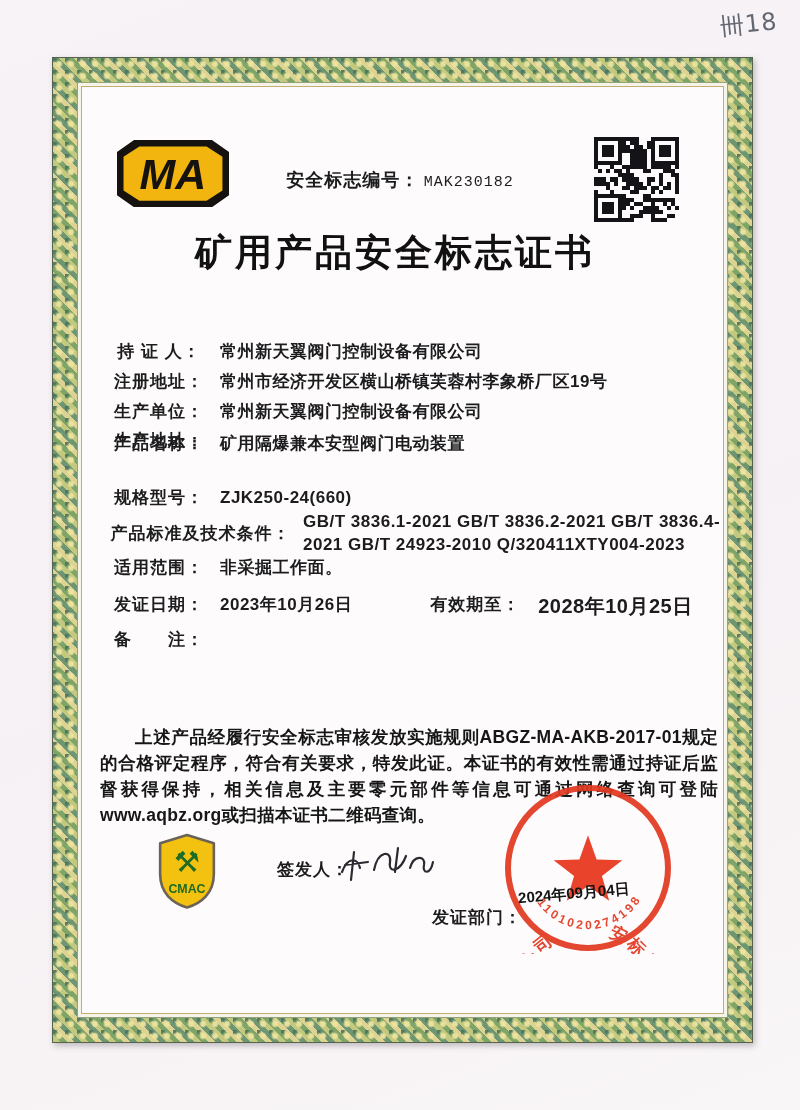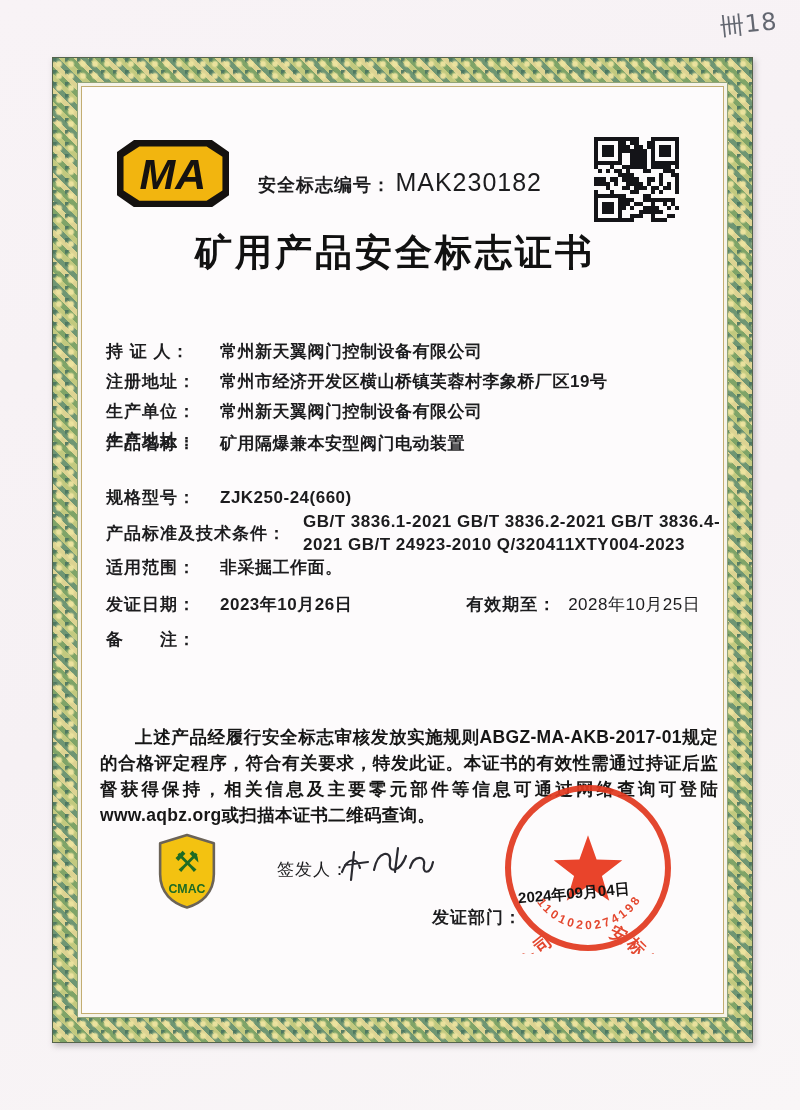--- a/index.html
+++ b/index.html
@@ -38,57 +38,57 @@
     border:1px solid #93a477;
     box-shadow:inset 0 0 0 3px #f6f3e8, inset 0 0 0 4px #c3ad72;
   }
 
   
   .ma-logo { position:absolute; left:117px; top:140px; width:112px; height:68px; }
 
   
   .cert-line { position:absolute; left:0; top:168px; width:800px; text-align:center; }
   .cert-line .lbl { font-weight:700; font-size:18px; letter-spacing:1px; }
-  .cert-line .num { font-family:Liberation Sans, sans-serif; font-size:25px; letter-spacing:1px;text-align:right; }
+  .cert-line .num { font-family:Liberation Mono, monospace; font-size:15px; letter-spacing:1px;text-align:right; }
 
   
   .qr { position:absolute; left:590px; top:133px; width:93px; height:93px; background:#fdfbfc; }
   .qr svg { width:100%; height:100%; shape-rendering:crispEdges; }
 
   
   .title {
     position:absolute; left:0; top:228px; width:790px; text-align:center;
     font-size:37px; font-weight:900; letter-spacing:3px; color:#111;
   }
 
   
   .row { position:absolute; left:106px; width:620px; display:flex; align-items:flex-start; }
-  .row .lbl { font-weight:700; font-size:17px; white-space:pre; width:106px; flex:none; letter-spacing:1px; }
+  .row .lbl { font-weight:700; font-size:17px; white-space:pre; width:106px; flex:none; letter-spacing:1px;text-align:center; }
   .row .val { font-weight:700; font-size:17px; letter-spacing:.5px; line-height:23px;margin-left:8px; }
   .row.r0{top:340px} .row.r1{top:370px} .row.r2{top:400px} .row.r3{top:429px}
   .row.r4{top:432px} .row.r5{top:486px}
   .row.r6{top:510px; align-items:center;}
   .row.r6 .lbl{width:189px;}
   .row.r6 .val{width:425px;}
   .row.r7{top:556px}
   .row.dates{top:593px}
-  .row.dates .val2lbl{font-weight:700;font-size:17px;white-space:pre;margin-left:114px;letter-spacing:1px;}
-  .row.dates .val2{font-weight:400;font-size:17px;margin-left:12px;letter-spacing:.5px;}
+  .row.dates .val2lbl{font-weight:700;font-size:17px;white-space:pre;margin-left:78px;letter-spacing:1px;}
+  .row.dates .val2{font-weight:700;font-size:20px;margin-left:18px;letter-spacing:.5px;}
   .row.remark{top:628px}
 
   
   .statement {
     position:absolute; left:100px; top:724px; width:618px;
     font-size:17.5px; font-weight:700; line-height:26px;
     text-align:justify; text-indent:2em; letter-spacing:.3px; color:#161616;
   }
 
   
   .cmac-badge { position:absolute; left:156px; top:833px; width:62px; height:76px; }
-  .signer-label { position:absolute; left:277px; top:858px; font-weight:400; font-size:17px; letter-spacing:1px; }
+  .signer-label { position:absolute; left:277px; top:858px; font-weight:700; font-size:17px; letter-spacing:1px; }
   .signature { position:absolute; left:336px; top:838px; width:100px; height:54px; }
   .issuer-label { position:absolute; left:432px; top:858px; font-weight:700; font-size:17px; letter-spacing:1px;margin-top:48px; }
 
   .seal { position:absolute; left:502px; top:782px; width:172px; height:172px; opacity:.93; }
   .seal-date {
     position:absolute; left:518px; top:884px; width:120px;
     font-weight:700; font-size:15px; color:#141414; transform:rotate(-5deg);
     white-space:nowrap;
   }
 </style>

